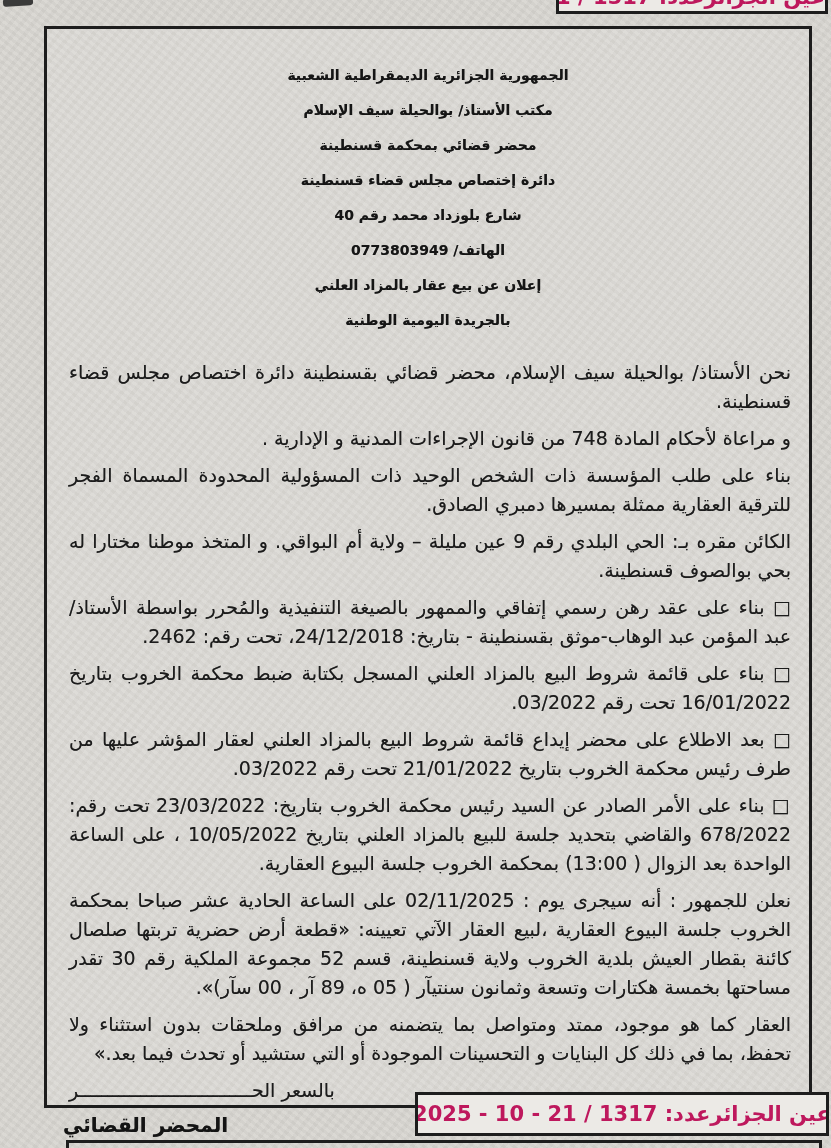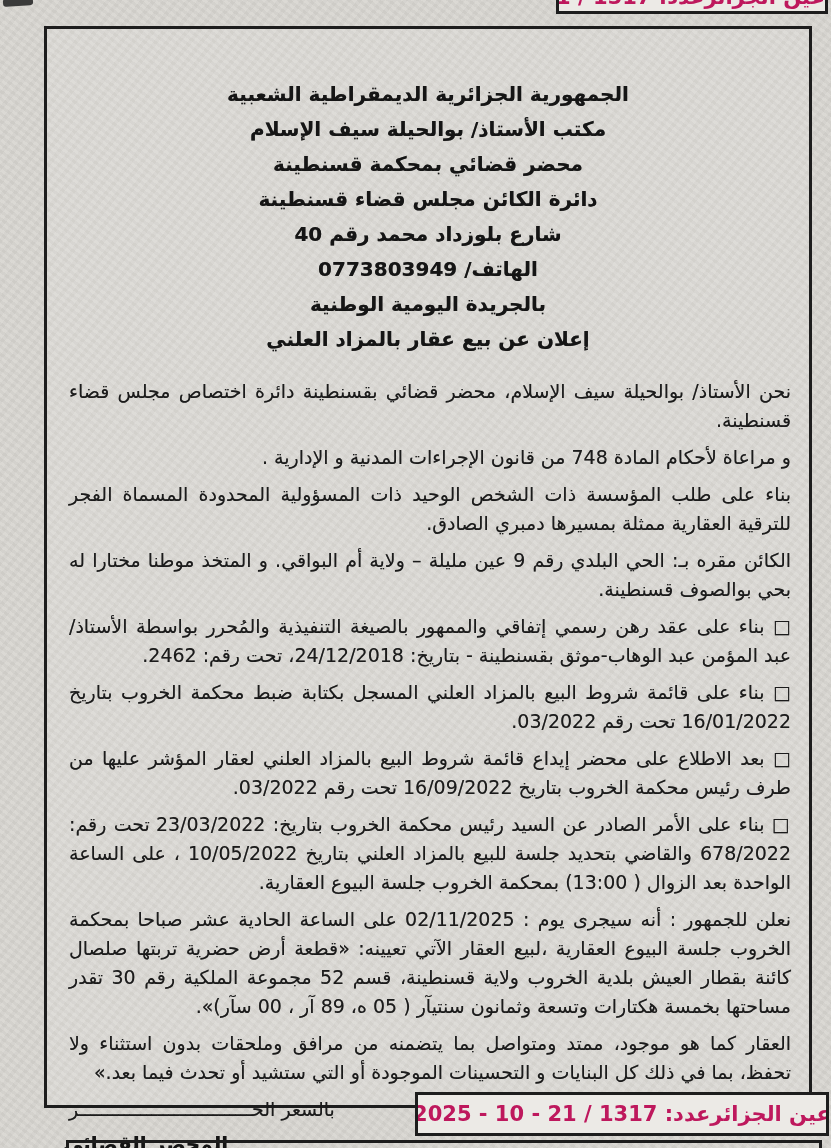--- a/index.html
+++ b/index.html
@@ -58,27 +58,26 @@
     position: absolute;
     left: 44px; top: 26px;
     width: 768px; height: 1082px;
     border: 3px solid #1d1d1d;
     box-sizing: border-box;
     background: rgba(255,255,255,0.10);
   }
   .header {
     direction: rtl;
     text-align: center;
-    padding-top: 4px;
+    padding-top: 29px;
     font-weight: bold;
-    font-size: 20px;
+    font-size: 14px;
     line-height: 35px;
     color: #151515;
     text-shadow: 0 0 0.5px rgba(10,10,10,0.55);
-    margin-top: 44px;
   }
   .body-text {
     direction: rtl;
     text-align: justify;
     margin-top: 20px;
     padding: 0 10px 0 14px;
     font-size: 19px;
     line-height: 29px;
     color: #1b1b1b;
     text-shadow: 0 0 0.4px rgba(10,10,10,0.45);
@@ -117,35 +116,35 @@
   <div class="badge top-badge">
     <span>عين الجزائرعدد: 1317 / 21 - 10 - 2025</span>
   </div>
 
   <div class="main-box">
 
     <div class="header">
       <div>الجمهورية الجزائرية الديمقراطية الشعبية</div>
       <div>مكتب الأستاذ/ بوالحيلة سيف الإسلام</div>
       <div>محضر قضائي بمحكمة قسنطينة</div>
-      <div>دائرة الكائن مجلس قضاء قسنطينة</div>
+      <div>دائرة إختصاص مجلس قضاء قسنطينة</div>
       <div>شارع بلوزداد محمد رقم 40</div>
       <div>الهاتف/ 0773803949</div>
+      <div>إعلان عن بيع عقار بالمزاد العلني</div>
       <div>بالجريدة اليومية الوطنية</div>
-      <div>إعلان عن بيع عقار بالمزاد العلني</div>
     </div>
 
     <div class="body-text">
       <p>نحن الأستاذ/ بوالحيلة سيف الإسلام، محضر قضائي بقسنطينة دائرة اختصاص مجلس قضاء قسنطينة.</p>
       <p>و مراعاة لأحكام المادة 748 من قانون الإجراءات المدنية و الإدارية .</p>
       <p>بناء على طلب المؤسسة ذات الشخص الوحيد ذات المسؤولية المحدودة المسماة الفجر للترقية العقارية ممثلة بمسيرها دمبري الصادق.</p>
       <p>الكائن مقره بـ: الحي البلدي رقم 9 عين مليلة – ولاية أم البواقي. و المتخذ موطنا مختارا له بحي بوالصوف قسنطينة.</p>
       <p>□ بناء على عقد رهن رسمي إتفاقي والممهور بالصيغة التنفيذية والمُحرر بواسطة الأستاذ/ عبد المؤمن عبد الوهاب-موثق بقسنطينة - بتاريخ: 24/12/2018، تحت رقم: 2462.</p>
       <p>□ بناء على قائمة شروط البيع بالمزاد العلني المسجل بكتابة ضبط محكمة الخروب بتاريخ 16/01/2022 تحت رقم 03/2022.</p>
-      <p>□ بعد الاطلاع على محضر إيداع قائمة شروط البيع بالمزاد العلني لعقار المؤشر عليها من طرف رئيس محكمة الخروب بتاريخ 16/09/2022 تحت رقم 03/2022.</p>
+      <p>□ بعد الاطلاع على محضر إيداع قائمة شروط البيع بالمزاد العلني لعقار المؤشر عليها من طرف رئيس محكمة الخروب بتاريخ 21/01/2022 تحت رقم 03/2022.</p>
       <p>□ بناء على الأمر الصادر عن السيد رئيس محكمة الخروب بتاريخ: 23/03/2022 تحت رقم: 678/2022 والقاضي بتحديد جلسة للبيع بالمزاد العلني بتاريخ 10/05/2022 ، على الساعة الواحدة بعد الزوال ( 13:00) بمحكمة الخروب جلسة البيوع العقارية.</p>
       <p>نعلن للجمهور : أنه سيجرى يوم : 02/11/2025 على الساعة الحادية عشر صباحا بمحكمة الخروب جلسة البيوع العقارية ،لبيع العقار الآتي تعيينه: «قطعة أرض حضرية تربتها صلصال كائنة بقطار العيش بلدية الخروب ولاية قسنطينة، قسم 52 مجموعة الملكية رقم 30 تقدر مساحتها بخمسة هكتارات وتسعة وثمانون سنتيآر ( 05 ه، 89 آر ، 00 سآر)».</p>
       <p>العقار كما هو موجود، ممتد ومتواصل بما يتضمنه من مرافق وملحقات بدون استثناء ولا تحفظ، بما في ذلك كل البنايات و التحسينات الموجودة أو التي ستشيد أو تحدث فيما بعد.»</p>
       <p class="price-line">بالسعر الحـــــــــــــــــــــــــــــــر</p>
     </div>
 
     <div class="signature">المحضر القضائي</div>
 
   </div>
 

